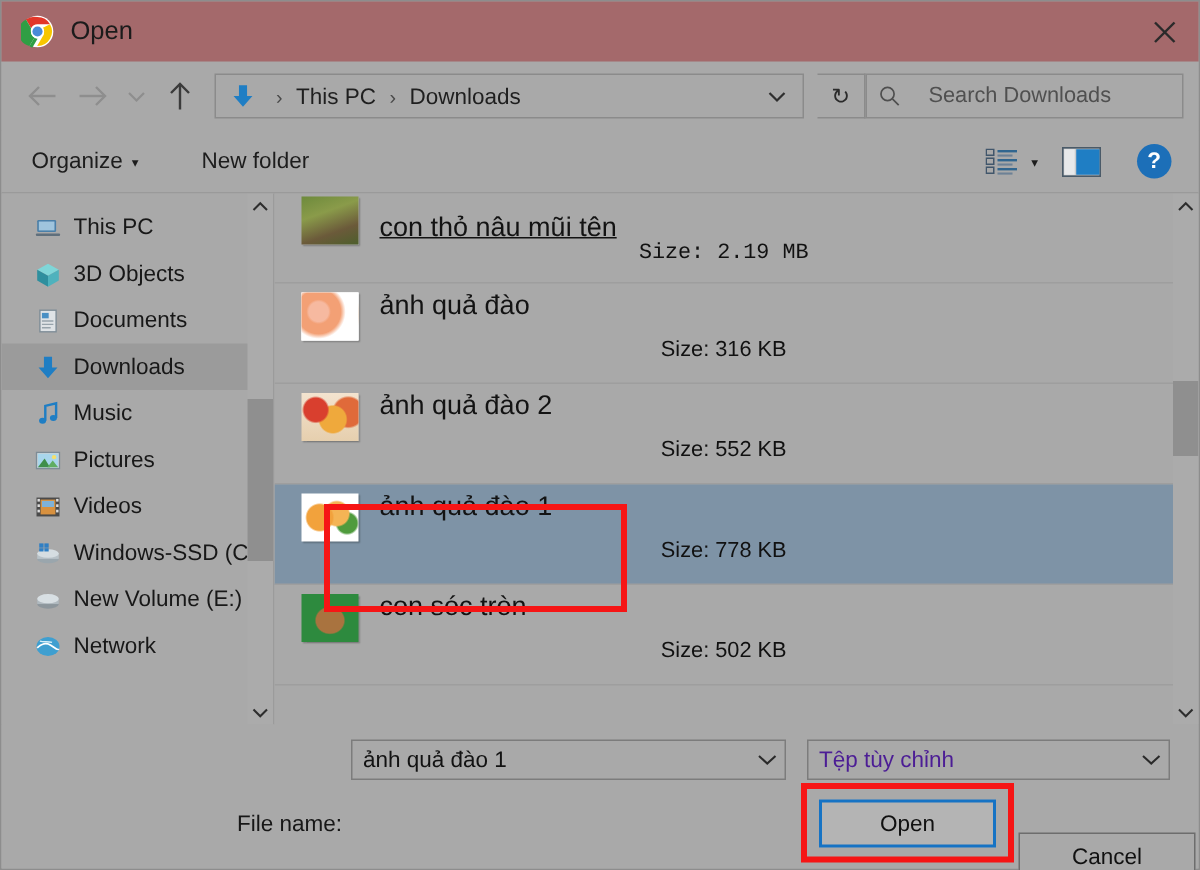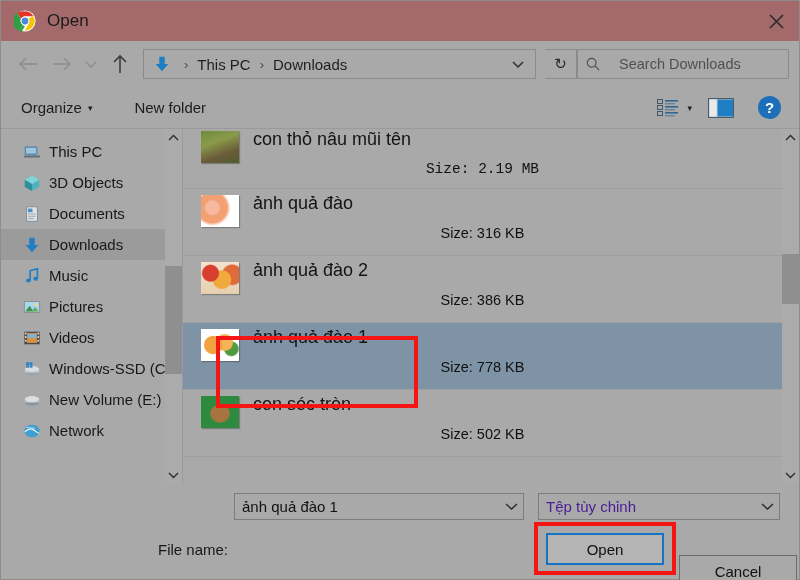--- a/index.html
+++ b/index.html
@@ -517,39 +517,39 @@
           </svg>
         </div>
       </div>
     </div>
 
     <div id="filelist-wrap">
       <div id="filelist">
 
         <div class="file-row partial-top">
           <div class="thumb" style="top:2px;background:linear-gradient(160deg,#6d8a3c 0%,#8a9b4a 35%,#6b5a3a 70%,#4d5f2c 100%);"></div>
-          <div class="fname" style="top:0;">con thỏ nâu mũi tên</div>
+          <div class="fname" style="top:12px;text-decoration:underline;">con thỏ nâu mũi tên</div>
           <div class="fsize" style="top:32px;font-family:Liberation Mono, monospace;">
             <span>Size: </span><span>2.19 MB</span>
           </div>
         </div>
 
         <div class="file-row">
           <div class="thumb" style="background:radial-gradient(circle at 30% 40%,#f6b9a0 0 20%,#f3a075 25% 45%,#ffffff 55%),radial-gradient(circle at 72% 45%,#f5c089 0 30%,#ffffff 40%);background-color:#fff;"></div>
           <div class="fname">ảnh quả đào</div>
           <div class="fsize">
             <span>Size: </span><span>316 KB</span>
           </div>
         </div>
 
         <div class="file-row">
           <div class="thumb" style="background:radial-gradient(circle at 25% 35%,#d93f2e 0 22%,transparent 26%),radial-gradient(circle at 55% 55%,#efa93c 0 32%,transparent 36%),radial-gradient(circle at 82% 40%,#e06a3a 0 26%,transparent 30%),linear-gradient(#f3e3cf,#e6cfae);"></div>
           <div class="fname">ảnh quả đào 2</div>
           <div class="fsize">
-            <span>Size: </span><span>386 KB</span>
+            <span>Size: </span><span>552 KB</span>
           </div>
         </div>
 
         <div class="file-row selected">
           <div class="thumb" style="background:radial-gradient(circle at 32% 50%,#f2a23c 0 28%,transparent 32%),radial-gradient(circle at 62% 42%,#f4b455 0 26%,transparent 30%),radial-gradient(circle at 80% 62%,#4f9b3d 0 18%,transparent 22%),#ffffff;"></div>
           <div class="fname">ảnh quả đào 1</div>
           <div class="fsize">
             <span>Size: </span><span>778 KB</span>
           </div>
         </div>

